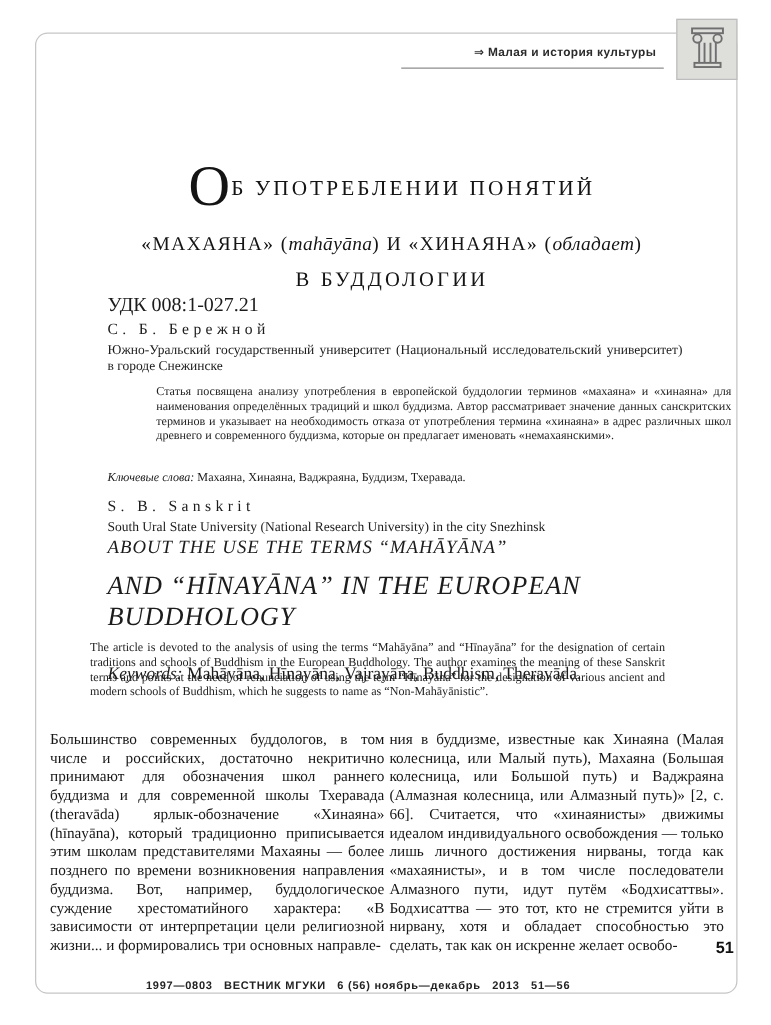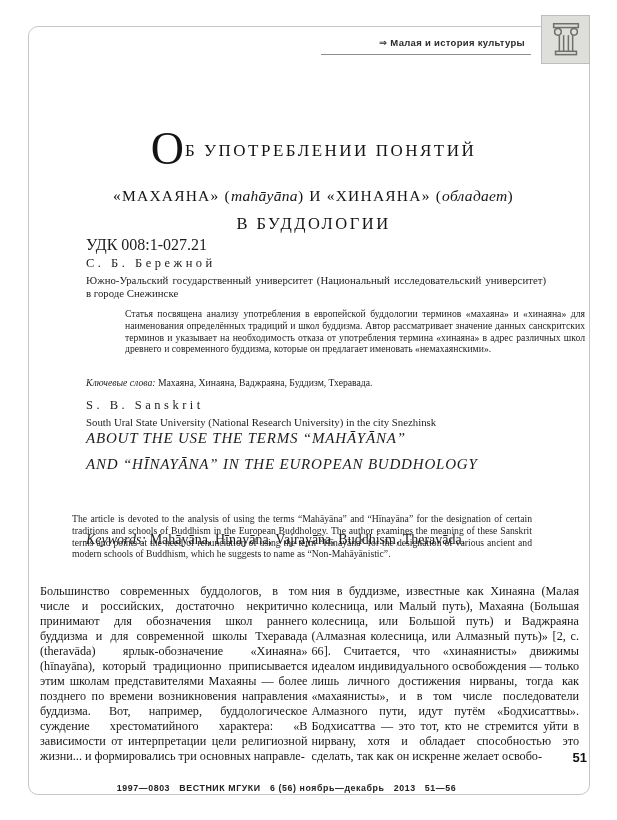--- a/index.html
+++ b/index.html
@@ -37,21 +37,21 @@
   
   .udc{position:absolute;left:86px;top:236px;font-size:16px;}
   .author-ru{position:absolute;left:86px;top:256px;font-size:12.5px;letter-spacing:3.5px;}
   .affil-ru{position:absolute;left:86px;top:274px;width:460px;font-size:10.8px;line-height:13px;text-align:justify;}
   .abstract-ru{position:absolute;left:86px;top:308px;width:460px;font-size:9.7px;line-height:11.8px;text-align:justify;color:#242424;margin-left:39px;}
   .keywords-ru{position:absolute;left:86px;top:377px;width:460px;font-size:9.7px;}
   .kw-label{font-style:italic;margin-top:48px;}
   .author-en{position:absolute;left:86px;top:398px;font-size:12.5px;letter-spacing:3.5px;}
   .affil-en{position:absolute;left:86px;top:416px;width:460px;font-size:10.8px;}
   .title-en-1{position:absolute;left:86px;top:430px;font-size:15px;font-style:italic;letter-spacing:0.8px;}
-  .title-en-2{position:absolute;left:86px;top:456px;font-size:15px;font-style:italic;letter-spacing:0.8px;}
+  .title-en-2{position:absolute;left:86px;top:456px;font-size:21px;font-style:italic;letter-spacing:0.8px;}
   .abstract-en{position:absolute;left:72px;top:479px;width:460px;font-size:9.7px;line-height:11.8px;text-align:justify;color:#242424;margin-top:34px;}
   .keywords-en{position:absolute;left:86px;top:532px;width:460px;font-size:14px;}
   
   .body-cols{
     position:absolute;left:40px;right:38px;top:584px;
     display:flex;gap:4px;
   }
   .col{flex:1;font-size:12.2px;line-height:15px;text-align:justify;color:#161616;}
   
   .footer-info{

